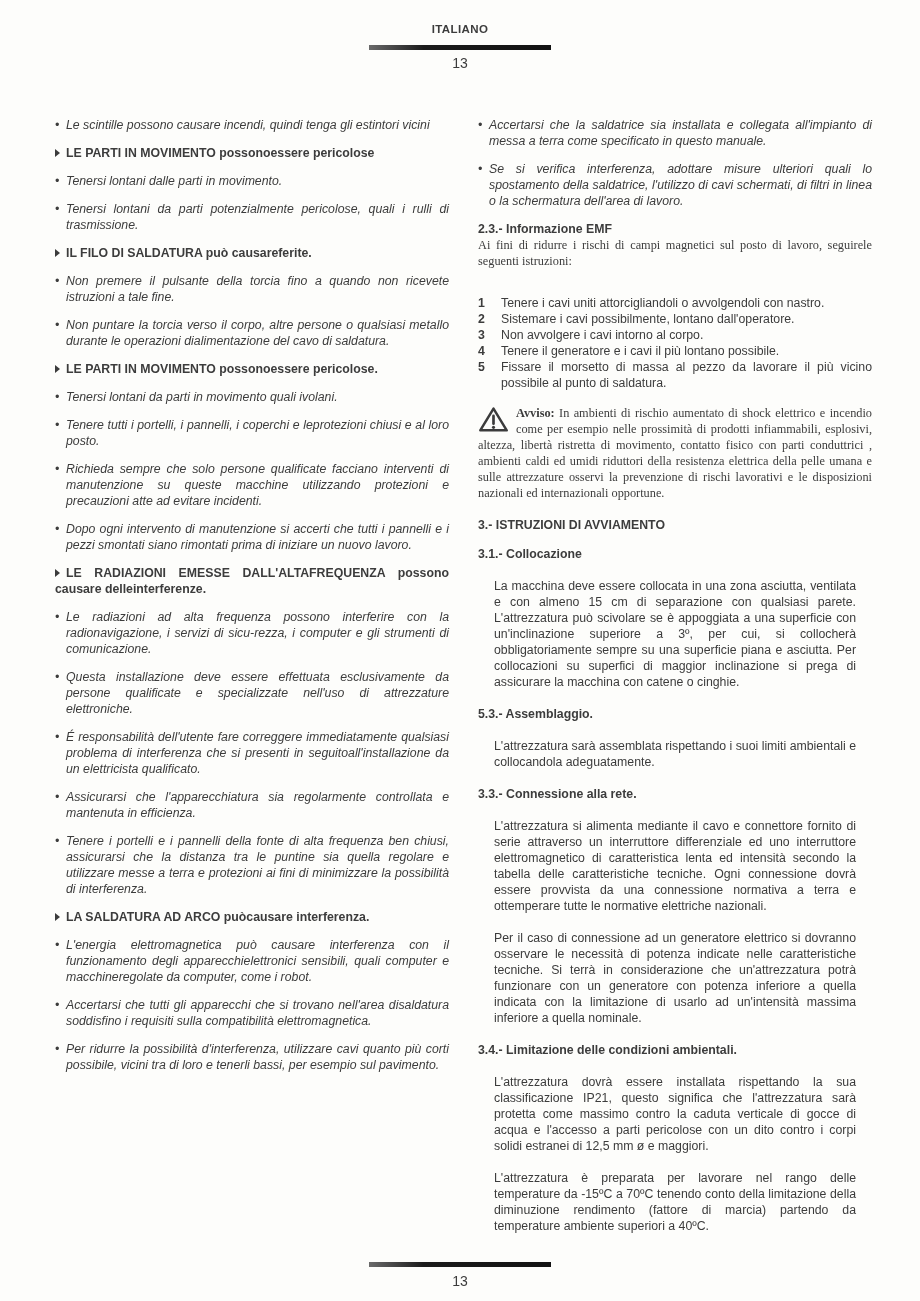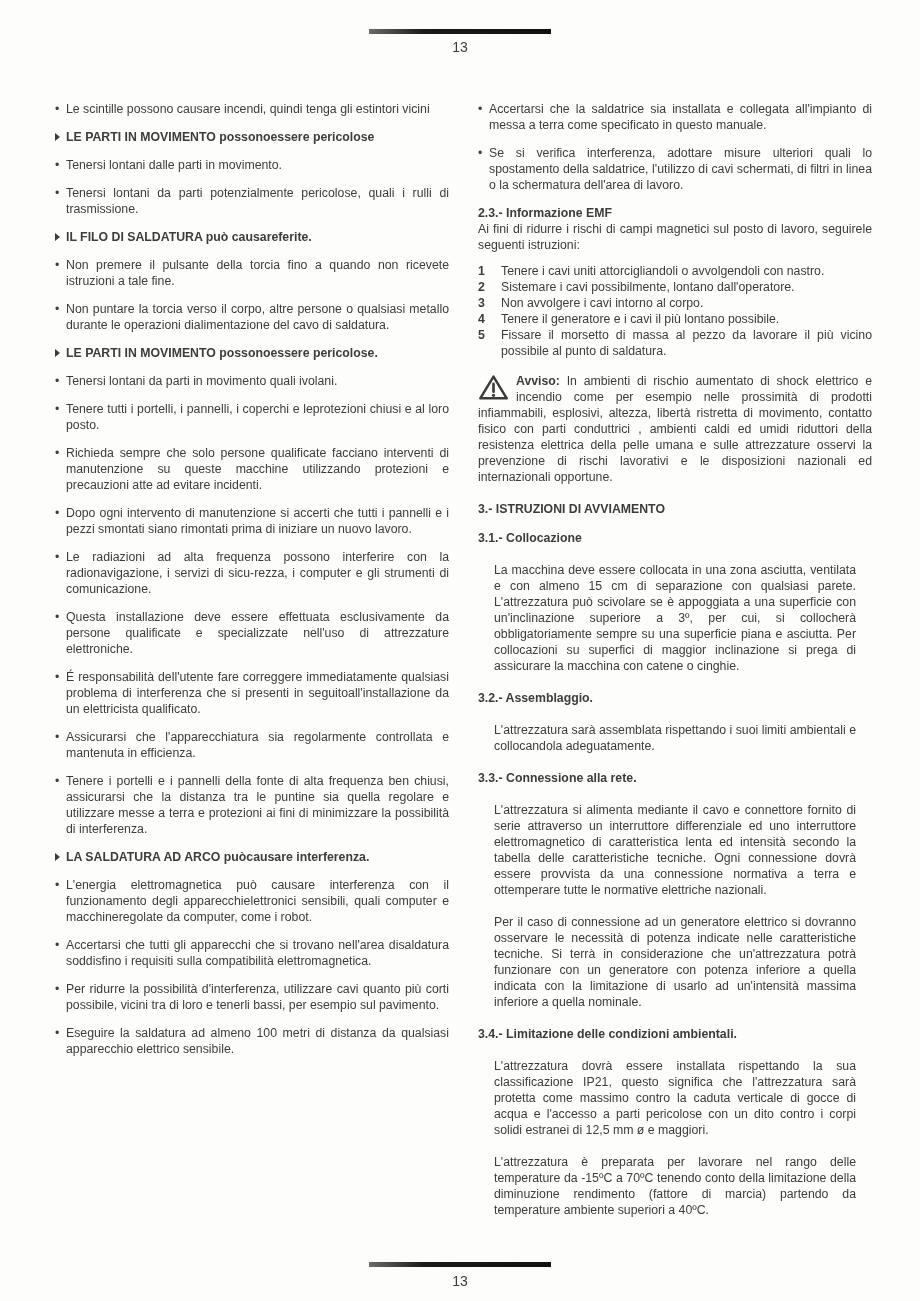--- a/index.html
+++ b/index.html
@@ -23,83 +23,84 @@
   }
   .page-num { font-size: 14px; }
   .page-footer { position: absolute; left: 0; right: 0; bottom: 12px; text-align: center; }
   .page-footer .rule-bar { margin: 0 auto 6px; }
 
   
   .columns { display: flex; gap: 29px; padding: 46px 48px 0 55px; align-items: flex-start; }
   .col { width: 394px; text-align: justify; }
 
   
-  .bullet { position: relative; padding-left: 11px; margin-bottom: 12px; }
+  .bullet { position: relative; padding-left: 11px; margin-bottom: 12px; font-style: italic; }
   .bullet::before { content: "•"; position: absolute; left: 0; top: 0; }
 
   .bheading { font-weight: bold; margin: 0 0 12px; text-align: justify; }
   .bheading::before {
     content: ""; display: inline-block; width: 0; height: 0;
     border-left: 5px solid #3c3c3c;
     border-top: 4px solid transparent; border-bottom: 4px solid transparent;
     margin-right: 6px;
   }
 
   .h2 { font-weight: bold; margin: 2px 0 0; }
   .h2-start { margin: 16px 0 13px; }
   .h3 { font-weight: bold; margin: 12px 0 0; }
-  .para { margin-bottom: 10px; }
+  .para { margin-bottom: 26px; font-family: Liberation Serif, serif; }
   .para0 { margin: 16px; }
   .para-gap { margin-top: 13px; }
 
   .steps { margin-bottom: 12px; }
   .step { display: flex; }
   .step-num { font-weight: bold; flex: 0 0 11px; }
   .step-text { flex: 1; margin-left: 12px; }
 
-  .warning { margin-top: 14px; }
+  .warning { margin-top: 14px; font-family: Liberation Serif, serif; }
   .warn-icon { float: left; width: 31px; height: 27px; margin: 1px 7px 2px 0; }
   .warn-icon svg { display: block; width: 100%; height: 100%; }
   .warn-label { font-weight: bold; }
 </style>
 </head>
 <body>
 
 <div class="page">
 
   <header class="page-header">
+    <div class="lang-label">ITALIANO</div>
     <div class="rule-bar"></div>
     <div class="page-num">13</div>
   </header>
 
   <main class="columns">
 
     <section class="col">
       <p class="bullet">Le scintille possono causare incendi, quindi tenga gli estintori vicini</p>
       <h4 class="bheading">LE PARTI IN MOVIMENTO possonoessere pericolose</h4>
       <p class="bullet">Tenersi lontani dalle parti in movimento.</p>
       <p class="bullet">Tenersi lontani da parti potenzialmente pericolose, quali i rulli di trasmissione.</p>
       <h4 class="bheading">IL FILO DI SALDATURA può causareferite.</h4>
       <p class="bullet">Non premere il pulsante della torcia fino a quando non ricevete istruzioni a tale fine.</p>
       <p class="bullet">Non puntare la torcia verso il corpo, altre persone o qualsiasi metallo durante le operazioni dialimentazione del cavo di saldatura.</p>
       <h4 class="bheading">LE PARTI IN MOVIMENTO possonoessere pericolose.</h4>
       <p class="bullet">Tenersi lontani da parti in movimento quali ivolani.</p>
       <p class="bullet">Tenere tutti i portelli, i pannelli, i coperchi e leprotezioni chiusi e al loro posto.</p>
       <p class="bullet">Richieda sempre che solo persone qualificate facciano interventi di manutenzione su queste macchine utilizzando protezioni e precauzioni atte ad evitare incidenti.</p>
       <p class="bullet">Dopo ogni intervento di manutenzione si accerti che tutti i pannelli e i pezzi smontati siano rimontati prima di iniziare un nuovo lavoro.</p>
+      <h4 class="bheading">LE RADIAZIONI EMESSE DALL'ALTAFREQUENZA possono causare delleinterferenze.</h4>
       <p class="bullet">Le radiazioni ad alta frequenza possono interferire con la radionavigazione, i servizi di sicu-rezza, i computer e gli strumenti di comunicazione.</p>
       <p class="bullet">Questa installazione deve essere effettuata esclusivamente da persone qualificate e specializzate nell'uso di attrezzature elettroniche.</p>
       <p class="bullet">É responsabilità dell'utente fare correggere immediatamente qualsiasi problema di interferenza che si presenti in seguitoall'installazione da un elettricista qualificato.</p>
       <p class="bullet">Assicurarsi che l'apparecchiatura sia regolarmente controllata e mantenuta in efficienza.</p>
       <p class="bullet">Tenere i portelli e i pannelli della fonte di alta frequenza ben chiusi, assicurarsi che la distanza tra le puntine sia quella regolare e utilizzare messe a terra e protezioni ai fini di minimizzare la possibilità di interferenza.</p>
       <h4 class="bheading">LA SALDATURA AD ARCO puòcausare interferenza.</h4>
       <p class="bullet">L'energia elettromagnetica può causare interferenza con il funzionamento degli apparecchielettronici sensibili, quali computer e macchineregolate da computer, come i robot.</p>
       <p class="bullet">Accertarsi che tutti gli apparecchi che si trovano nell'area disaldatura soddisfino i requisiti sulla compatibilità elettromagnetica.</p>
       <p class="bullet">Per ridurre la possibilità d'interferenza, utilizzare cavi quanto più corti possibile, vicini tra di loro e tenerli bassi, per esempio sul pavimento.</p>
-      <p class="bullet">Eseguire la saldatura ad almeno 100 metri di distanza da qualsiasi apparecchio elettrico sensibile.</p>
     </section>
 
     <section class="col">
       <p class="bullet">Accertarsi che la saldatrice sia installata e collegata all'impianto di messa a terra come specificato in questo manuale.</p>
       <p class="bullet">Se si verifica interferenza, adottare misure ulteriori quali lo spostamento della saldatrice, l'utilizzo di cavi schermati, di filtri in linea o la schermatura dell'area di lavoro.</p>
 
       <h3 class="h2">2.3.- Informazione EMF</h3>
       <p class="para">Ai fini di ridurre i rischi di campi magnetici sul posto di lavoro, seguirele seguenti istruzioni:</p>
 
       <div class="steps">
@@ -135,21 +136,21 @@
         </span>
         <span class="warn-label">Avviso:</span>
         <span class="warn-text">In ambienti di rischio aumentato di shock elettrico e incendio come per esempio nelle prossimità di prodotti infiammabili, esplosivi, altezza, libertà ristretta di movimento, contatto fisico con parti conduttrici , ambienti caldi ed umidi riduttori della resistenza elettrica della pelle umana e sulle attrezzature osservi la prevenzione di rischi lavorativi e le disposizioni nazionali ed internazionali opportune.</span>
       </div>
 
       <h3 class="h2 h2-start">3.- ISTRUZIONI DI AVVIAMENTO</h3>
 
       <h4 class="h3">3.1.- Collocazione</h4>
       <p class="para0">La macchina deve essere collocata in una zona asciutta, ventilata e con almeno 15 cm di separazione con qualsiasi parete. L'attrezzatura può scivolare se è appoggiata a una superficie con un'inclinazione superiore a 3º, per cui, si collocherà obbligatoriamente sempre su una superficie piana e asciutta. Per collocazioni su superfici di maggior inclinazione si prega di assicurare la macchina con catene o cinghie.</p>
 
-      <h4 class="h3">3.2.- Assemblaggio.</h4>
+      <h4 class="h3">5.3.- Assemblaggio.</h4>
       <p class="para0">L'attrezzatura sarà assemblata rispettando i suoi limiti ambientali e collocandola adeguatamente.</p>
 
       <h4 class="h3">3.3.- Connessione alla rete.</h4>
       <p class="para0">L'attrezzatura si alimenta mediante il cavo e connettore fornito di serie attraverso un interruttore differenziale ed uno interruttore elettromagnetico di caratteristica lenta ed intensità secondo la tabella delle caratteristiche tecniche. Ogni connessione dovrà essere provvista da una connessione normativa a terra e ottemperare tutte le normative elettriche nazionali.</p>
       <p class="para0">Per il caso di connessione ad un generatore elettrico si dovranno osservare le necessità di potenza indicate nelle caratteristiche tecniche. Si terrà in considerazione che un'attrezzatura potrà funzionare con un generatore con potenza inferiore a quella indicata con la limitazione di usarlo ad un'intensità massima inferiore a quella nominale.</p>
 
       <h4 class="h3">3.4.- Limitazione delle condizioni ambientali.</h4>
       <p class="para0">L'attrezzatura dovrà essere installata rispettando la sua classificazione IP21, questo significa che l'attrezzatura sarà protetta come massimo contro la caduta verticale di gocce di acqua e l'accesso a parti pericolose con un dito contro i corpi solidi estranei di  12,5 mm ø e maggiori.</p>
       <p class="para0 para-gap">L'attrezzatura è preparata per lavorare nel rango delle temperature da -15ºC a 70ºC tenendo conto della limitazione della diminuzione rendimento (fattore di marcia) partendo da temperature ambiente superiori a 40ºC.</p>
     </section>

